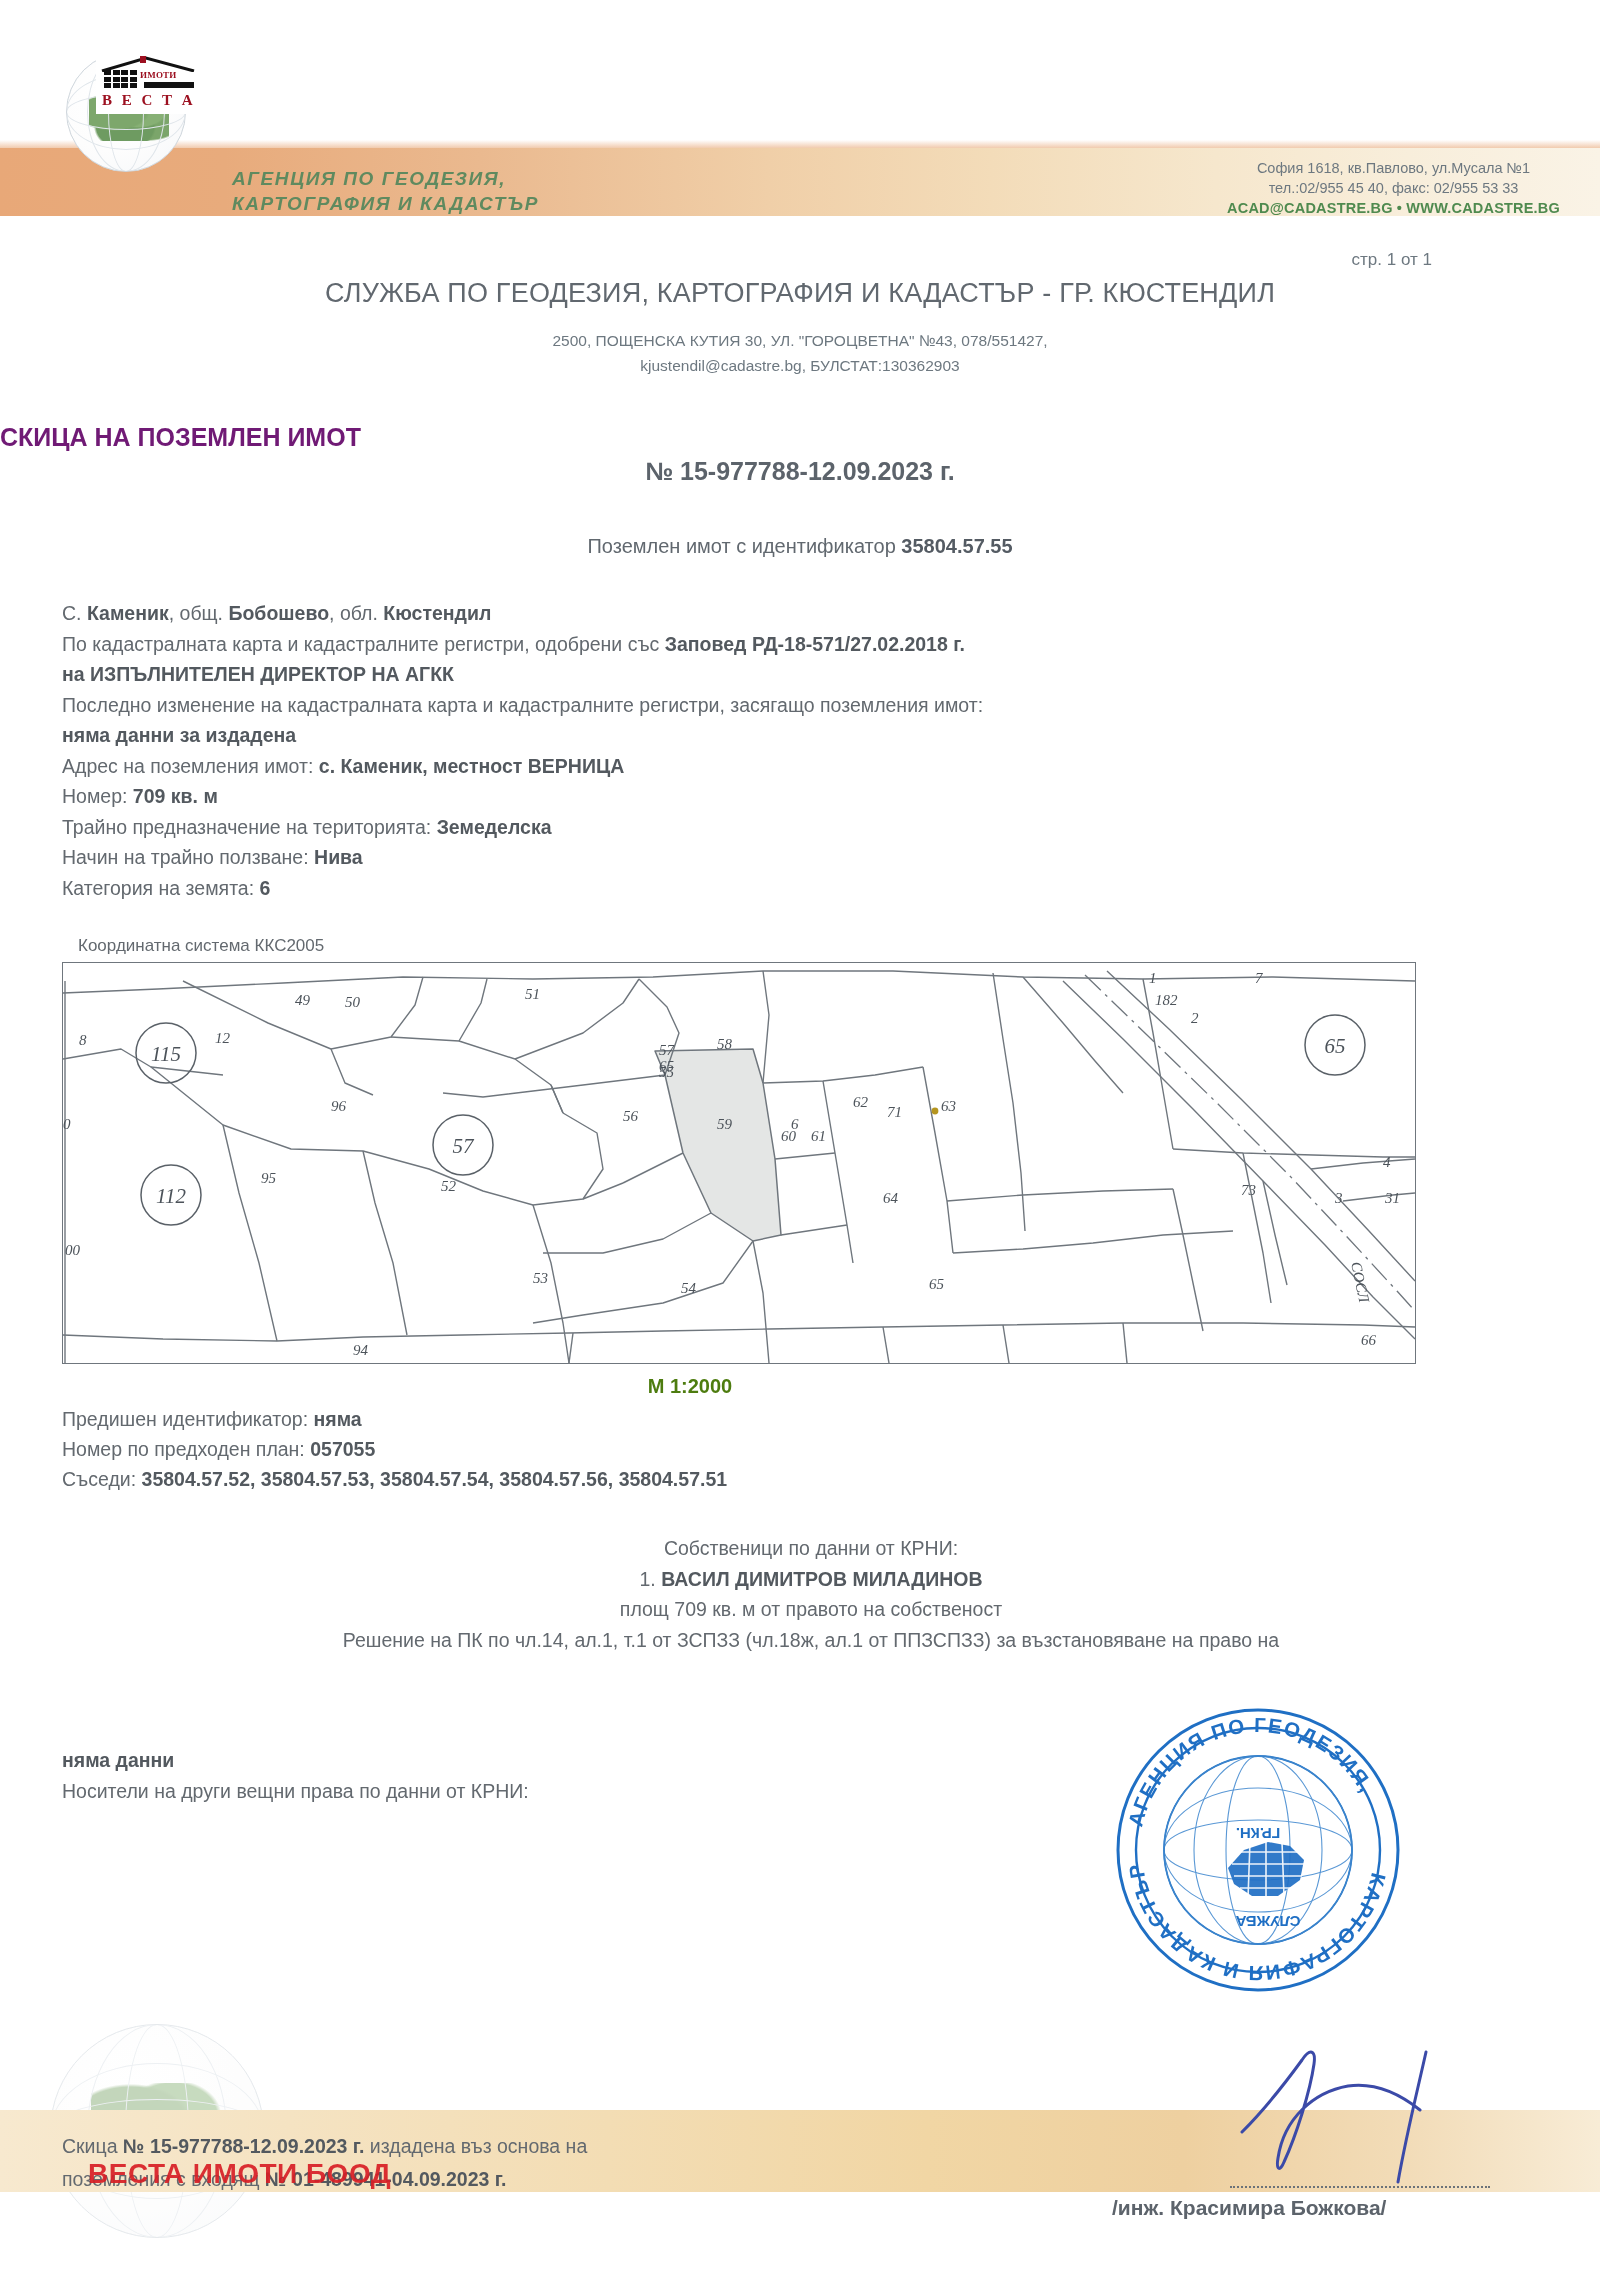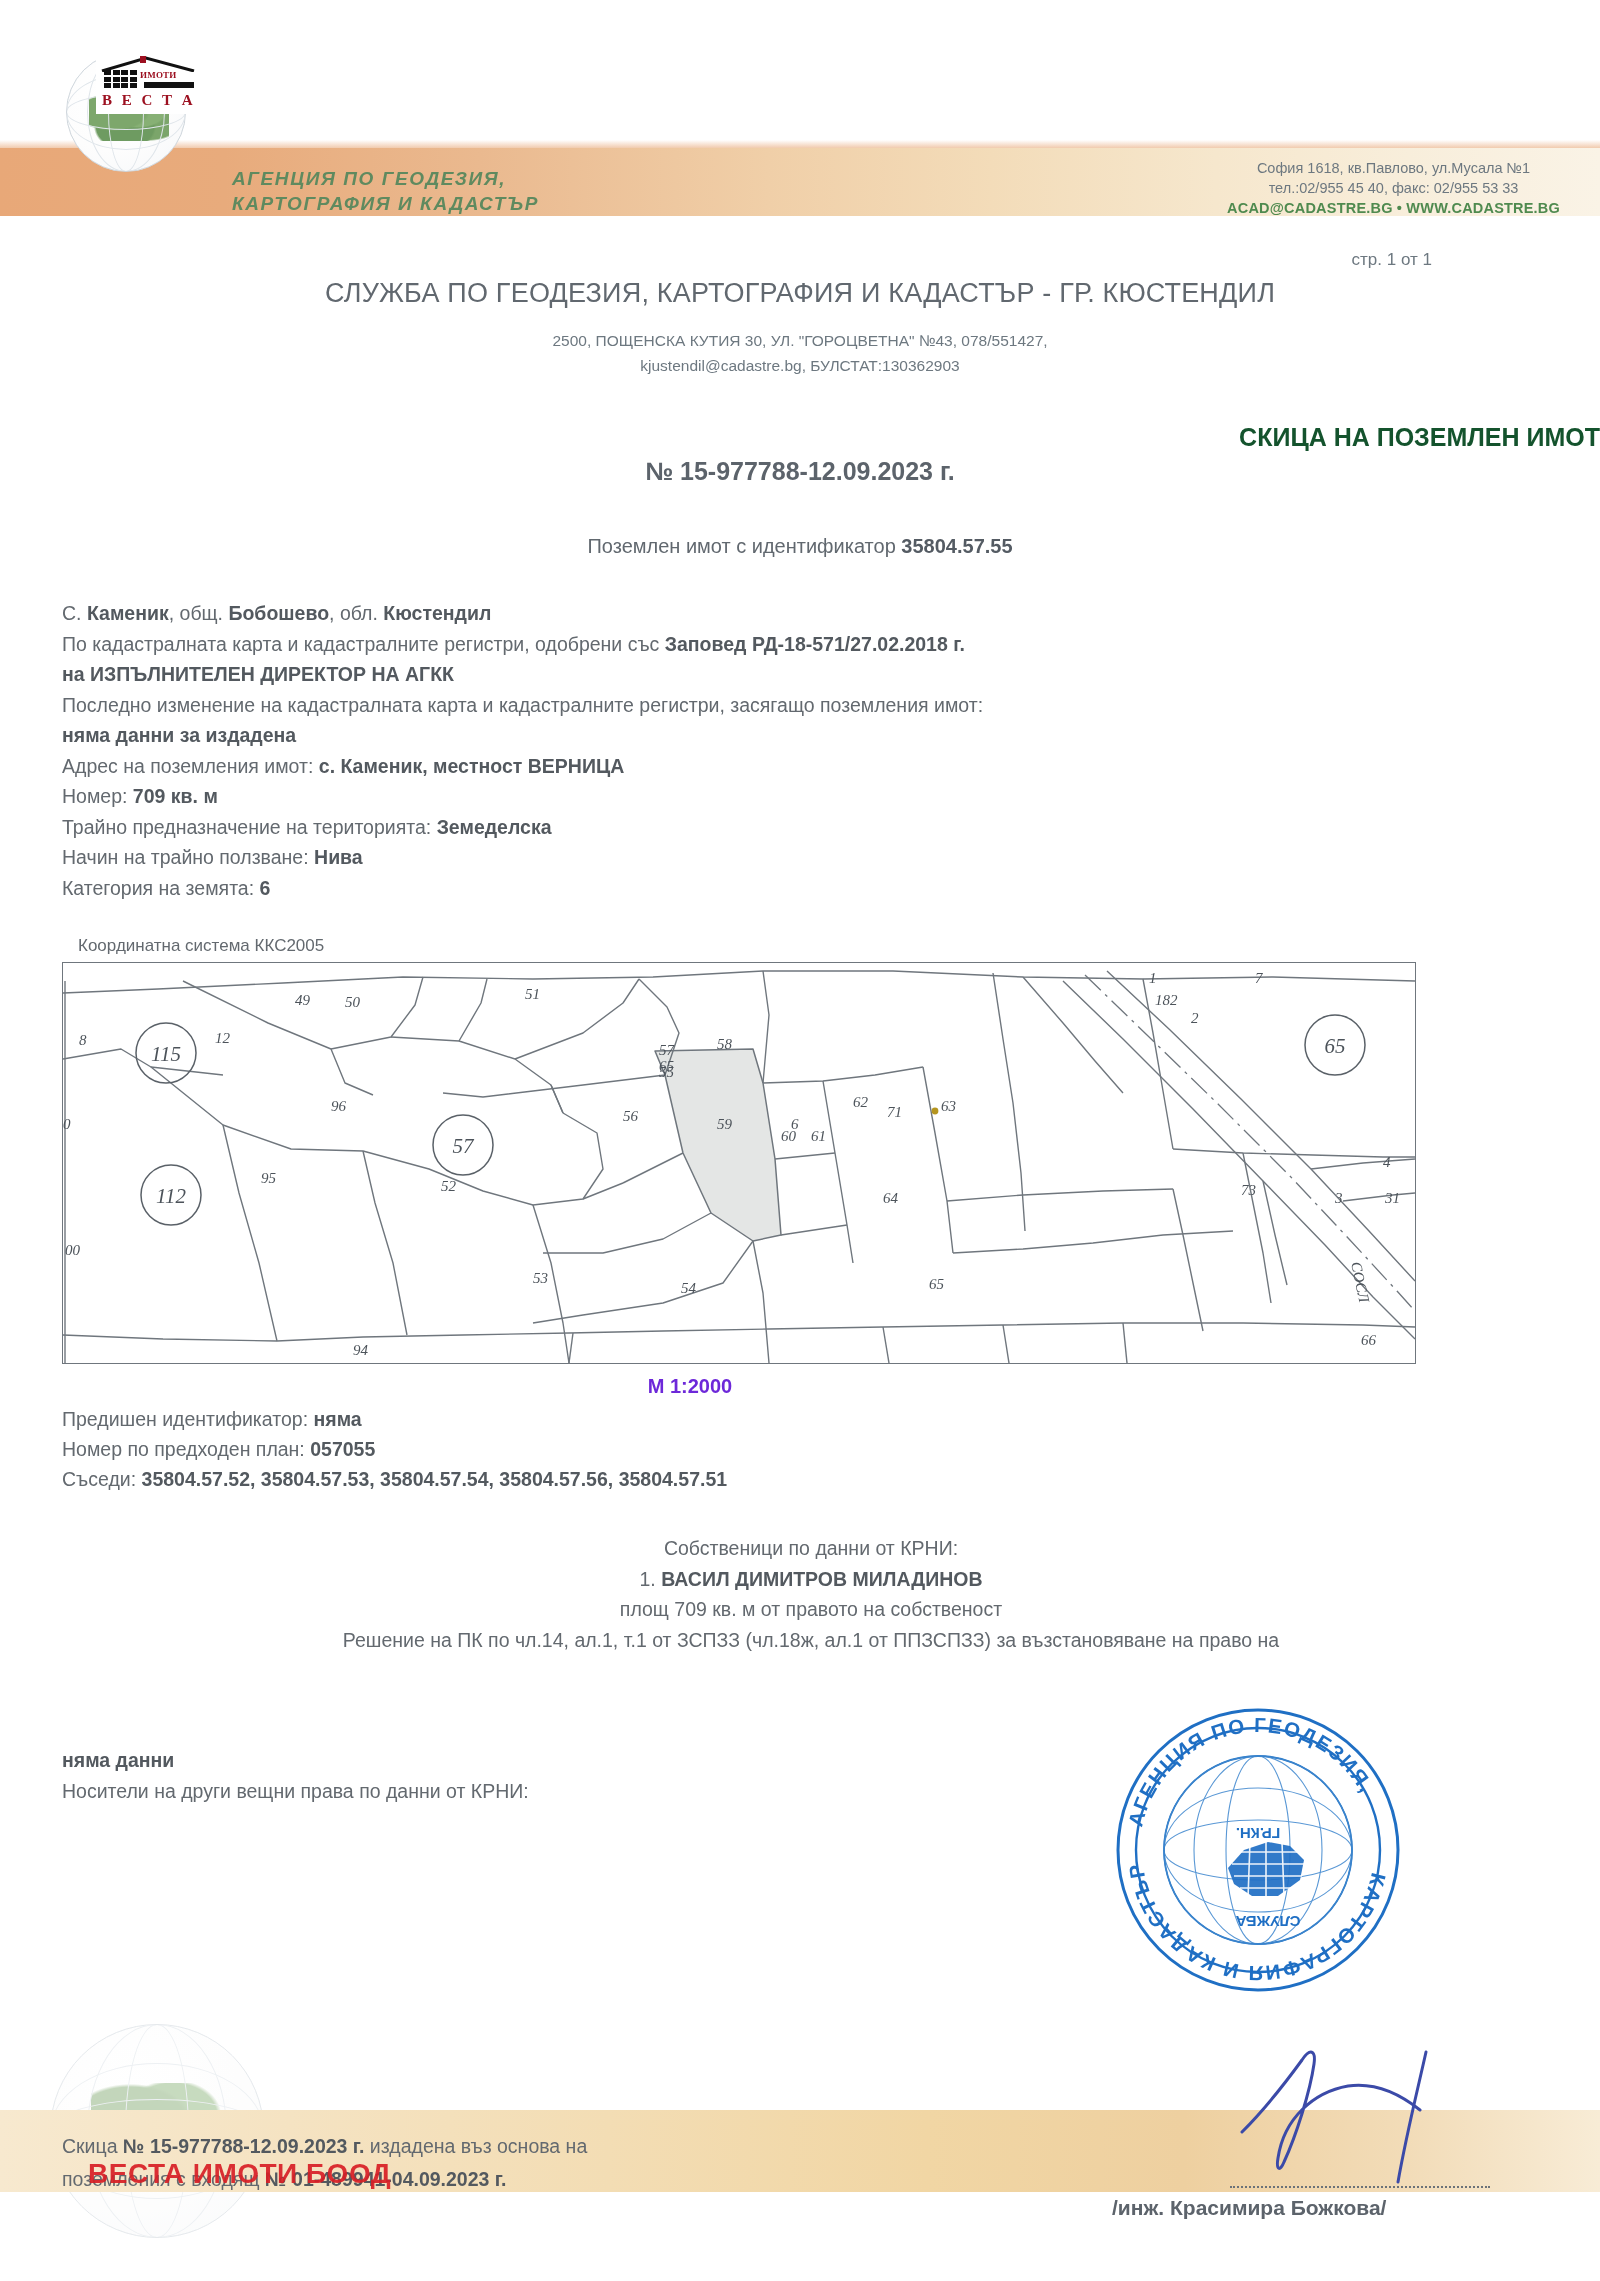--- a/index.html
+++ b/index.html
@@ -152,24 +152,24 @@
     text-align: center;
     font-size: 15.5px;
     line-height: 25px;
     color: #6d7880;
   }
 
   
   #doc-title {
     position: absolute;
     left: 0; top: 423px; width: 1600px;
-    text-align: right;
+    text-align: left;
     font-size: 25px;
     font-weight: bold;
-    color: #14532d;
+    color: #701a75;
   }
   #doc-number {
     position: absolute;
     left: 0; top: 457px; width: 1600px;
     text-align: center;
     font-size: 25px;
     font-weight: bold;
     color: #5c636b;
   }
   #doc-identifier {
@@ -207,21 +207,21 @@
     background: #ffffff;
     overflow: hidden;
   }
   #map-svg { display: block; width: 100%; height: 100%; }
   #map-scale {
     position: absolute;
     left: 0; top: 1375px; width: 1380px;
     text-align: center;
     font-size: 20px;
     font-weight: bold;
-    color: #6d28d9;
+    color: #4d7c0f;
   }
 
   
   #map-info {
     position: absolute;
     left: 62px; top: 1404px; width: 1480px;
     font-size: 19.5px;
     line-height: 30px;
     color: #63696f;
   }

